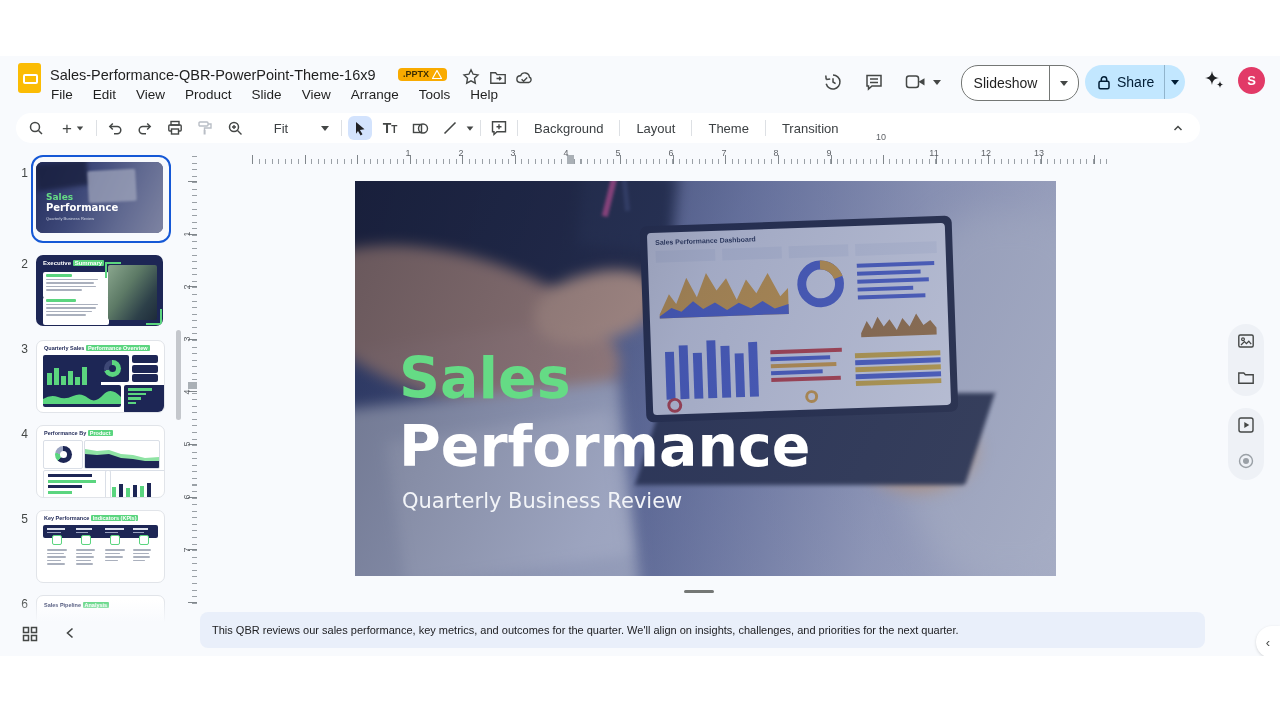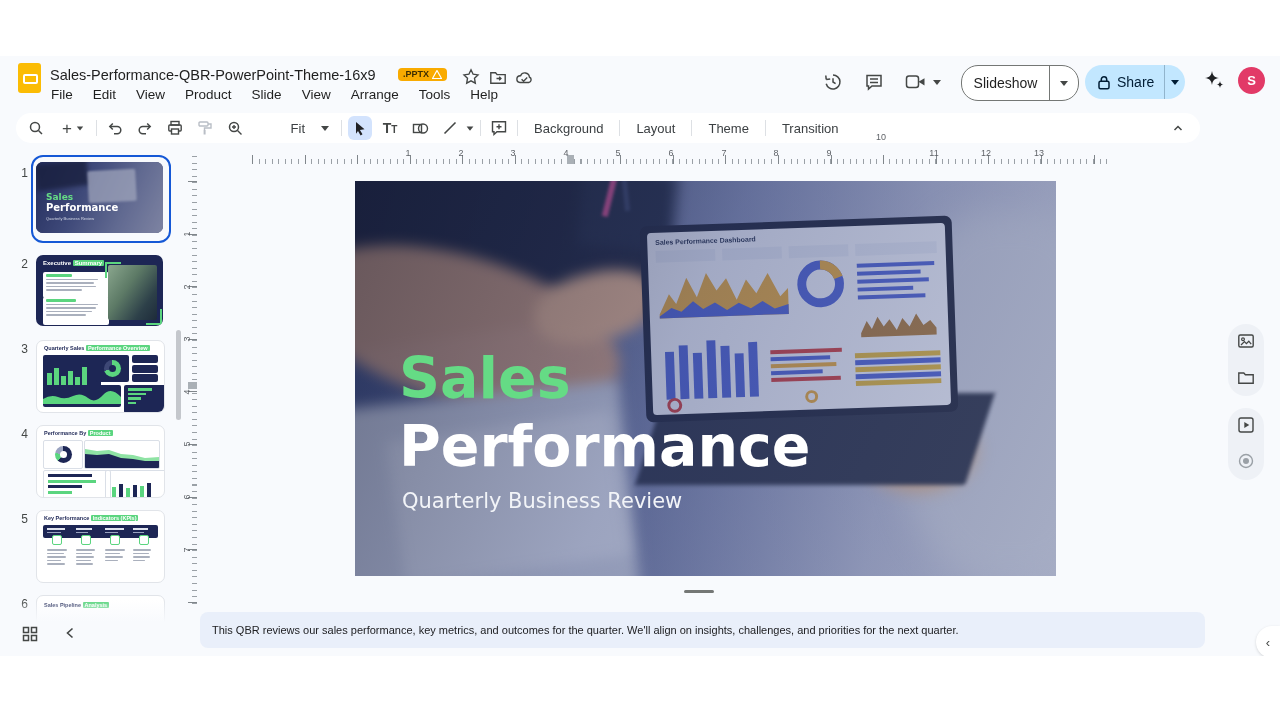--- a/index.html
+++ b/index.html
@@ -202,21 +202,21 @@
             <path d="M12 5 h3 v4 h-6.5 v2" fill="none" stroke="#b9bec6" stroke-width="1.4"></path>
             <rect x="7.6" y="11" width="2" height="4.5" fill="#b9bec6"></rect>
           </svg>
     </div>
     <div class="tbtn" style="margin-left:6px;">
       <svg width="17" height="17" viewBox="0 0 17 17">
             <circle cx="7" cy="7" r="4.5" fill="none" stroke="#444746" stroke-width="1.5"></circle>
             <path d="M10.5 10.5 L14.5 14.5 M5 7 h4 M7 5 v4" stroke="#444746" stroke-width="1.4"></path>
           </svg>
     </div>
-    <div class="tbtn tlabel" style="width:48px;justify-content:flex-end;">
+    <div class="tbtn tlabel" style="width:48px;justify-content:center;">
       <span>Fit</span>
     </div>
     <div class="caret" style="margin-left:6px;"></div>
     <div class="tdiv" style="margin-left:12px;"></div>
     <div class="tbtn sel">
       <svg width="16" height="16" viewBox="0 0 16 16">
             <path d="M4 2 l8.5 7.2 -4.6.7 2.6 4.4 -1.9 1.1 -2.6-4.5 L4 13.8 z" fill="#202124"></path>
           </svg>
     </div>
     <div class="tbtn" style="margin-left:6px;gap:0;">

